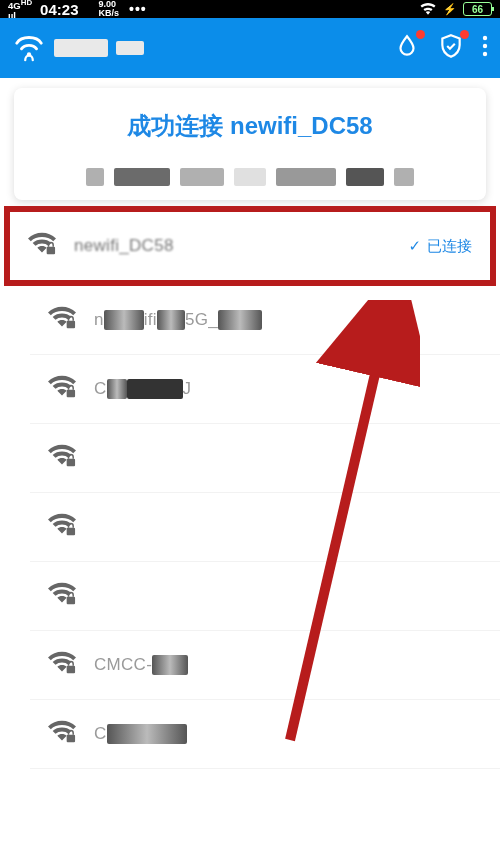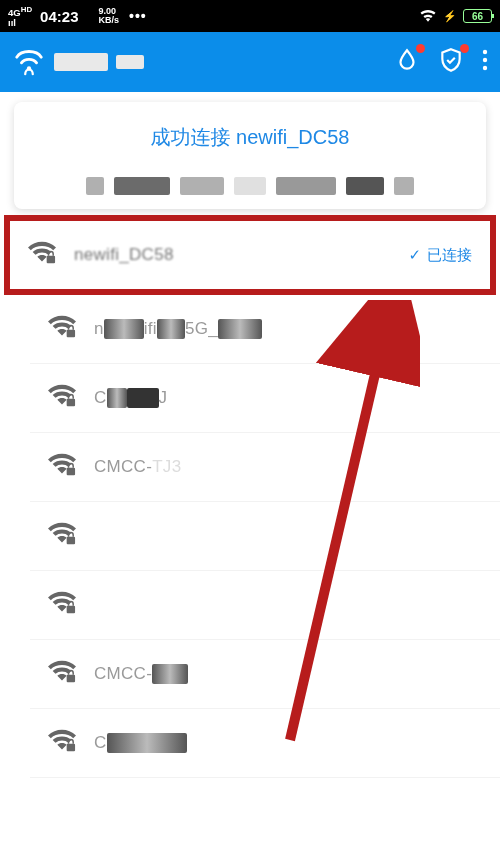--- a/index.html
+++ b/index.html
@@ -5,21 +5,21 @@
     * { margin: 0; padding: 0; box-sizing: border-box; }
     body {
       width: 500px;
       height: 845px;
       font-family: -apple-system, "Segoe UI", sans-serif;
       background: #fff;
       overflow: hidden;
       position: relative;
     }
     .status-bar {
-      height: 32px;
+      height: 18px;
       background: #000;
       color: #fff;
       display: flex;
       align-items: center;
       padding: 0 8px;
       font-size: 11px;
       font-weight: 600;
     }
     .status-left { display: flex; align-items: center; gap: 4px; }
     .network-badge { font-size: 9.5px; line-height: 9px; }
@@ -58,21 +58,21 @@
     }
 
     .banner-card {
       margin: 10px 14px 6px;
       background: #fff;
       border-radius: 8px;
       box-shadow: 0 2px 8px rgba(0,0,0,.15);
       padding: 22px 12px 14px;
       text-align: center;
     }
-    .banner-title { color: #1e88e5; font-size: 20px; font-weight: 400; }
+    .banner-title { color: #1e88e5; font-size: 24px; font-weight: 700; }
     .banner-redact-row {
       display: flex; justify-content: center; gap: 10px; margin-top: 26px;
     }
 
     .wifi-list { }
     .wifi-item {
       display: flex; align-items: center;
       padding: 20px 18px;
       border-bottom: 1px solid #f2f2f2;
       gap: 18px;
@@ -207,32 +207,31 @@
   </div>
 
   <div class="wifi-item">
     <span>
       <svg width="28" height="24" viewBox="0 0 30 24" fill="#666">
           <path d="M0 6C8 -2 22 -2 30 6l-3 3C21 3 9 3 3 9L0 6zm5 5c5-5 15-5 20 0l-3 3c-3.5-3.5-10.5-3.5-14 0l-3-3zm5 5c2.5-2.5 7.5-2.5 10 0l-5 5-5-5z"></path>
           <rect x="20" y="15" width="9" height="8" rx="1.2"></rect>
           <path d="M22 15v-2a2.5 2.5 0 015 0v2" fill="none" stroke="#666" stroke-width="1.6"></path>
         </svg>
     </span>
-    <span class="wifi-name">C<span class="redact" style="width:20px">x</span><span class="redact" style="width:32px;background:#333">xxx</span>J</span>
-  </div>
-
-  <div class="wifi-item">
-    <span>
-      <svg width="28" height="24" viewBox="0 0 30 24" fill="#666">
-          <path d="M0 6C8 -2 22 -2 30 6l-3 3C21 3 9 3 3 9L0 6zm5 5c5-5 15-5 20 0l-3 3c-3.5-3.5-10.5-3.5-14 0l-3-3zm5 5c2.5-2.5 7.5-2.5 10 0l-5 5-5-5z"></path>
-          <rect x="20" y="15" width="9" height="8" rx="1.2"></rect>
-          <path d="M22 15v-2a2.5 2.5 0 015 0v2" fill="none" stroke="#666" stroke-width="1.6"></path>
-        </svg>
-    </span>
-    <span class="wifi-name">CMCC-<span style="color:#ddd">TJ3</span></span>
+    <span class="wifi-name">C<span class="redact" style="width:20px">x</span><span class="redact" style="width:56px;background:#333">xxx</span>J</span>
+  </div>
+
+  <div class="wifi-item">
+    <span>
+      <svg width="28" height="24" viewBox="0 0 30 24" fill="#666">
+          <path d="M0 6C8 -2 22 -2 30 6l-3 3C21 3 9 3 3 9L0 6zm5 5c5-5 15-5 20 0l-3 3c-3.5-3.5-10.5-3.5-14 0l-3-3zm5 5c2.5-2.5 7.5-2.5 10 0l-5 5-5-5z"></path>
+          <rect x="20" y="15" width="9" height="8" rx="1.2"></rect>
+          <path d="M22 15v-2a2.5 2.5 0 015 0v2" fill="none" stroke="#666" stroke-width="1.6"></path>
+        </svg>
+    </span>
   </div>
 
   <div class="wifi-item">
     <span>
       <svg width="28" height="24" viewBox="0 0 30 24" fill="#666">
           <path d="M0 6C8 -2 22 -2 30 6l-3 3C21 3 9 3 3 9L0 6zm5 5c5-5 15-5 20 0l-3 3c-3.5-3.5-10.5-3.5-14 0l-3-3zm5 5c2.5-2.5 7.5-2.5 10 0l-5 5-5-5z"></path>
           <rect x="20" y="15" width="9" height="8" rx="1.2"></rect>
           <path d="M22 15v-2a2.5 2.5 0 015 0v2" fill="none" stroke="#666" stroke-width="1.6"></path>
         </svg>
     </span>

